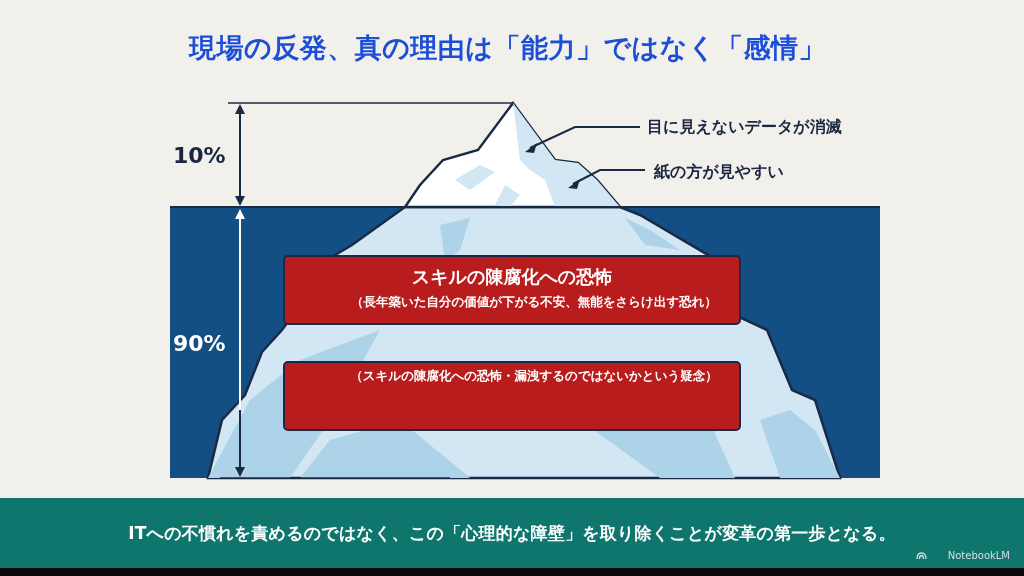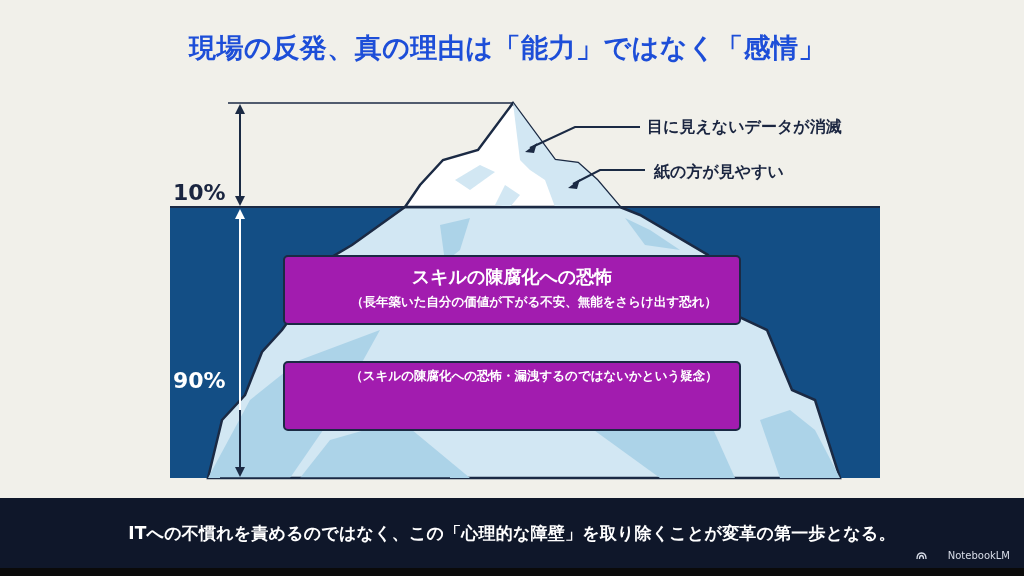--- a/index.html
+++ b/index.html
@@ -7,41 +7,41 @@
       width: 1024px; height: 576px; overflow: hidden; position: relative;
       background: #f1f0ea;
       font-family: "DejaVu Sans", "Liberation Sans", sans-serif;
     }
     .title {
       position: absolute; left: 0; top: 30px; width: 826px; text-align: right;
       font-size: 27px; font-weight: bold; color: #1d4ed8; letter-spacing: 0.5px;
     }
     svg.scene { position: absolute; left: 0; top: 0; }
     .pct {
-      position: absolute; font-size: 22px; font-weight: bold; margin-top: 37px;
+      position: absolute; font-size: 22px; font-weight: bold;
     }
     .pct.top { left: 173px; top: 143px; color: #1a2540; }
     .pct.bottom { left: 173px; top: 331px; color: #ffffff; }
     .callout {
       position: absolute; font-size: 16px; font-weight: bold; color: #1a2540;
     }
     .callout.c1 { left: 647px; top: 117px; }
     .callout.c2 { left: 654px; top: 162px; text-align: right; }
     .obox {
       position: absolute; left: 283px; width: 458px; height: 70px;
-      background: #a21caf; border: 2px solid #1b2a44; border-radius: 5px;
+      background: #b91c1c; border: 2px solid #1b2a44; border-radius: 5px;
       box-sizing: border-box; color: #ffffff; text-align: center;
     }
     .obox.b1 { top: 255px; }
     .obox.b2 { top: 361px; }
     .obox .main { display: block; font-size: 18px; font-weight: bold; margin-top: 8px; }
     .obox .sub { display: block; font-size: 12.5px; font-weight: bold; margin-top: 5px; margin-left: 44px; }
     .footer {
       position: absolute; left: 0; top: 498px; width: 1024px; height: 70px;
-      background: #0f172a;
+      background: #0f766e;
     }
     .footer .msg {
       position: absolute; left: 0; top: 24px; width: 1024px; text-align: center;
       color: #ffffff; font-size: 17px; font-weight: bold; letter-spacing: 0.2px;
     }
     .footer .brand {
       position: absolute; right: 14px; top: 52px; color: #d8dde8; font-size: 10px;
       display: flex; align-items: center; gap: 21px;
     }
     .bottom-bar { position: absolute; left: 0; top: 568px; width: 1024px; height: 8px; background: #0a0a0a; }

